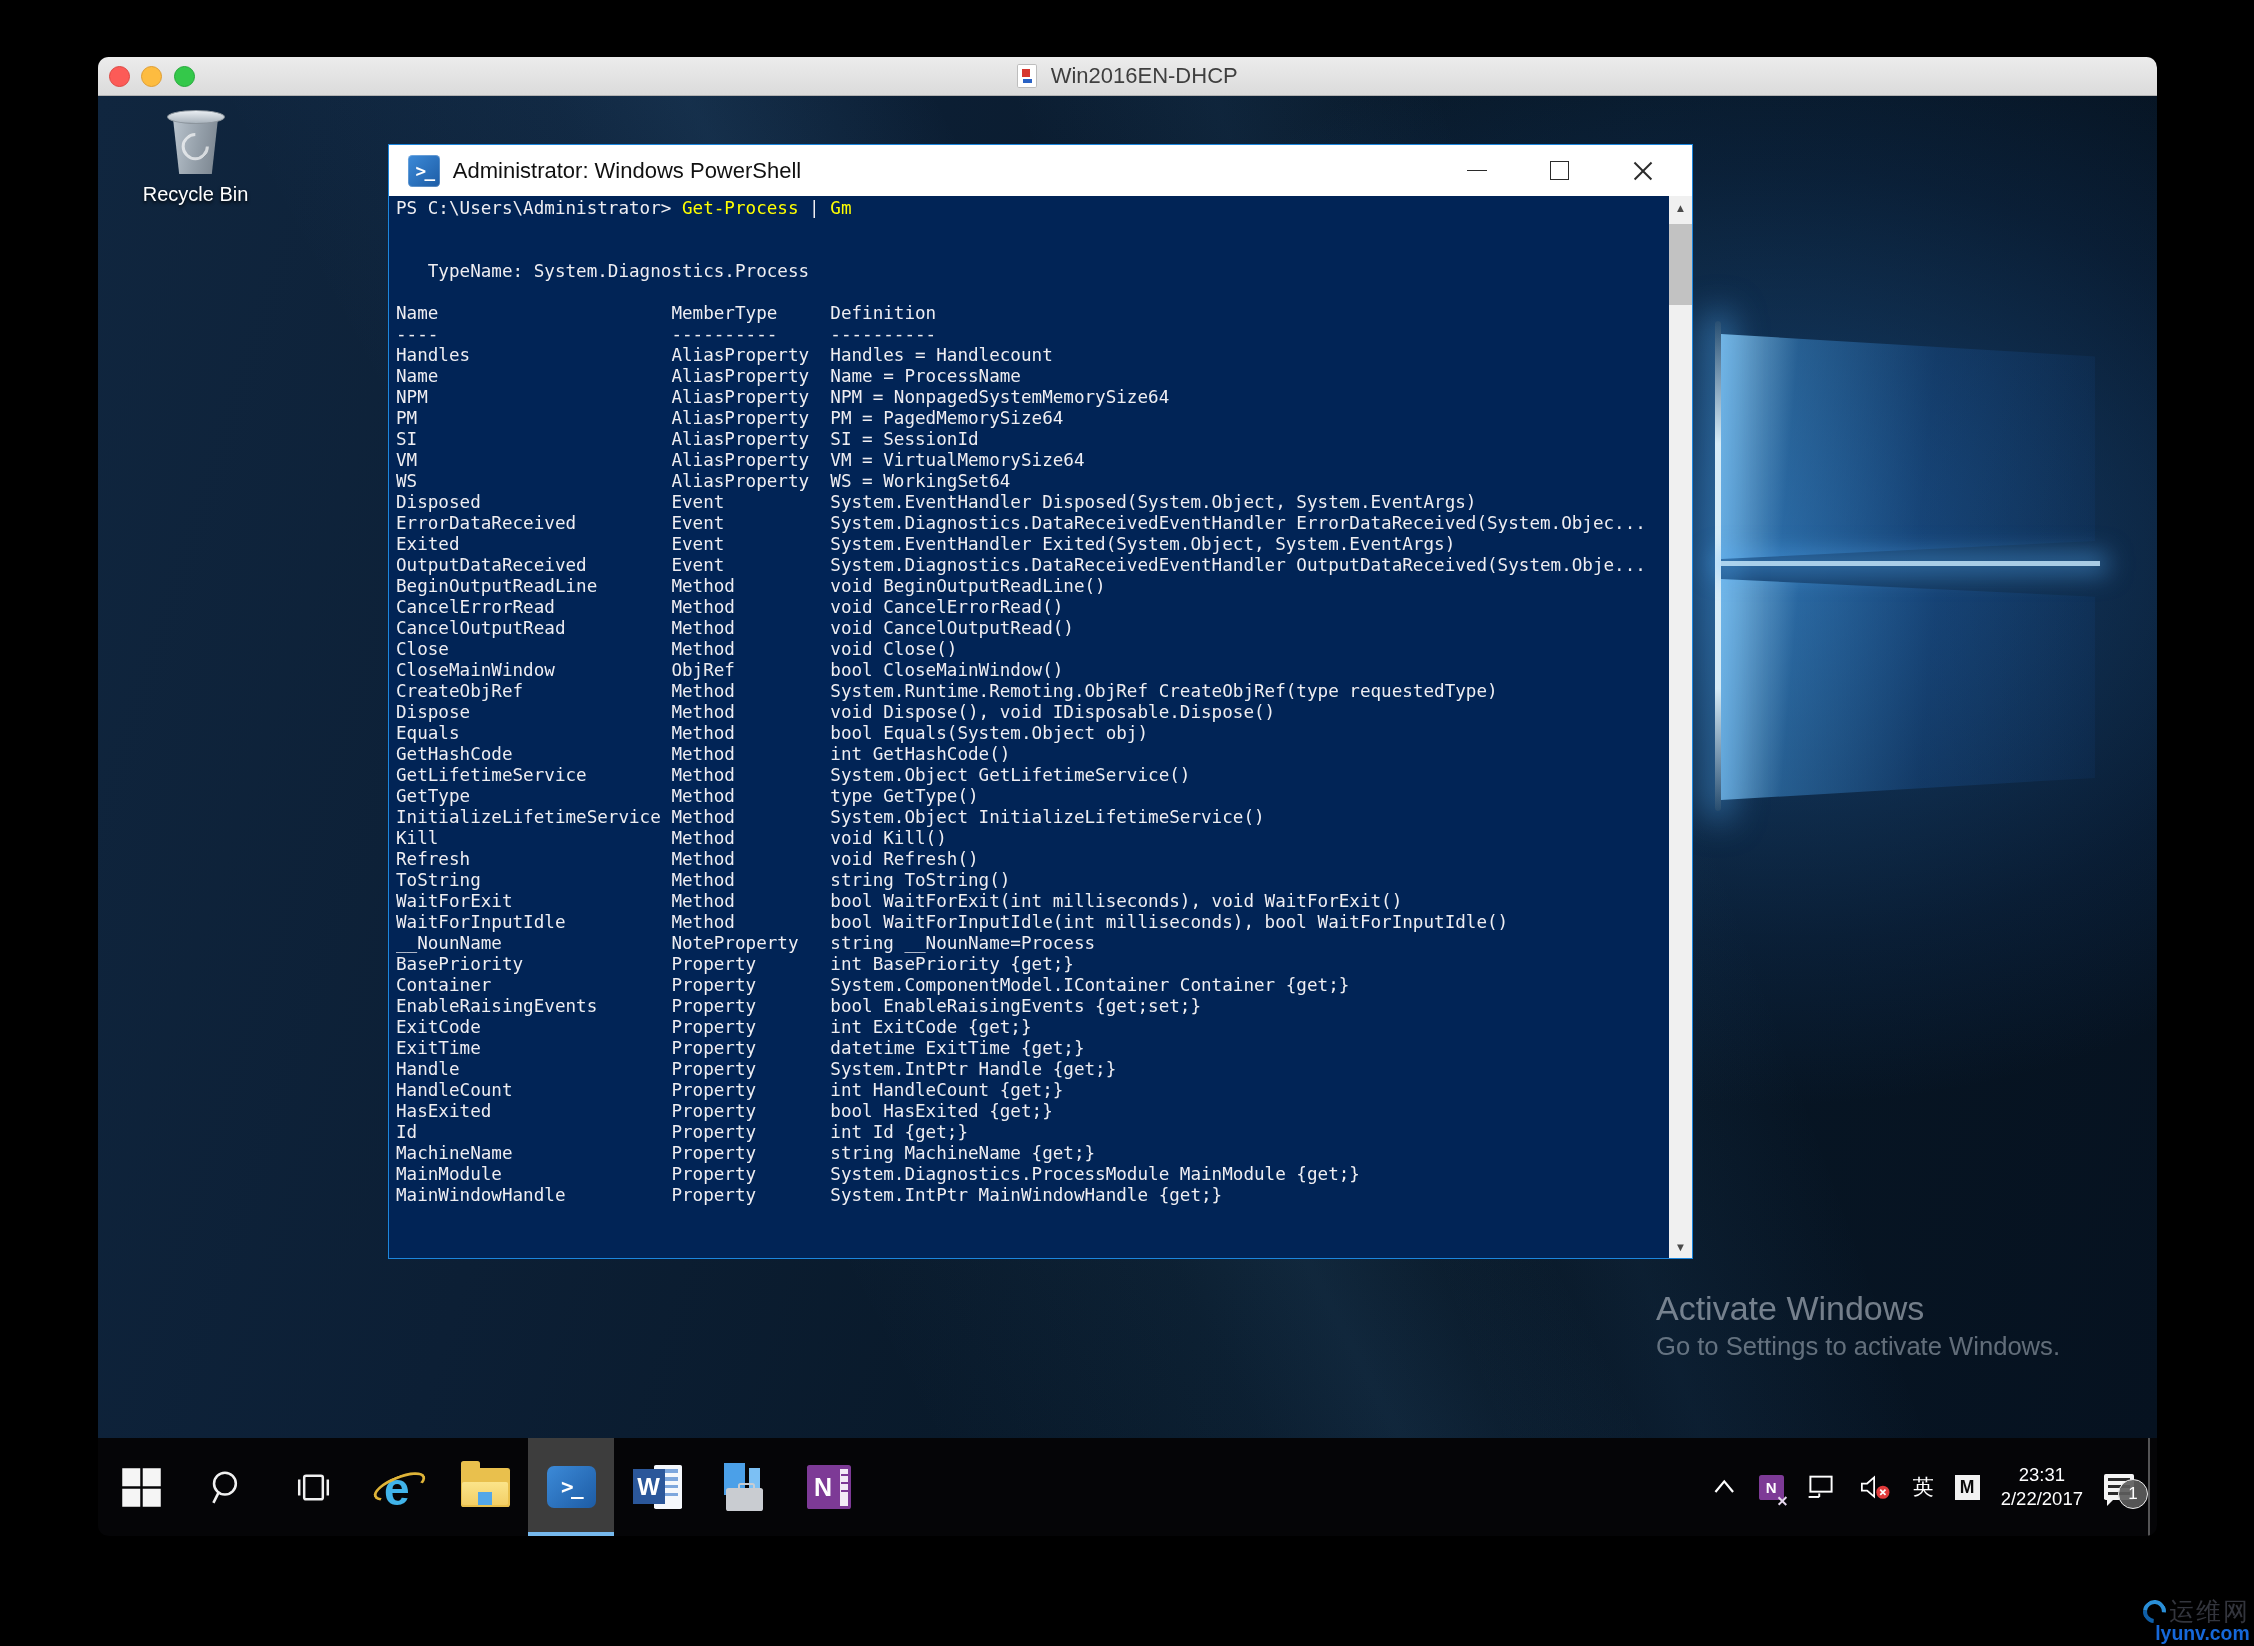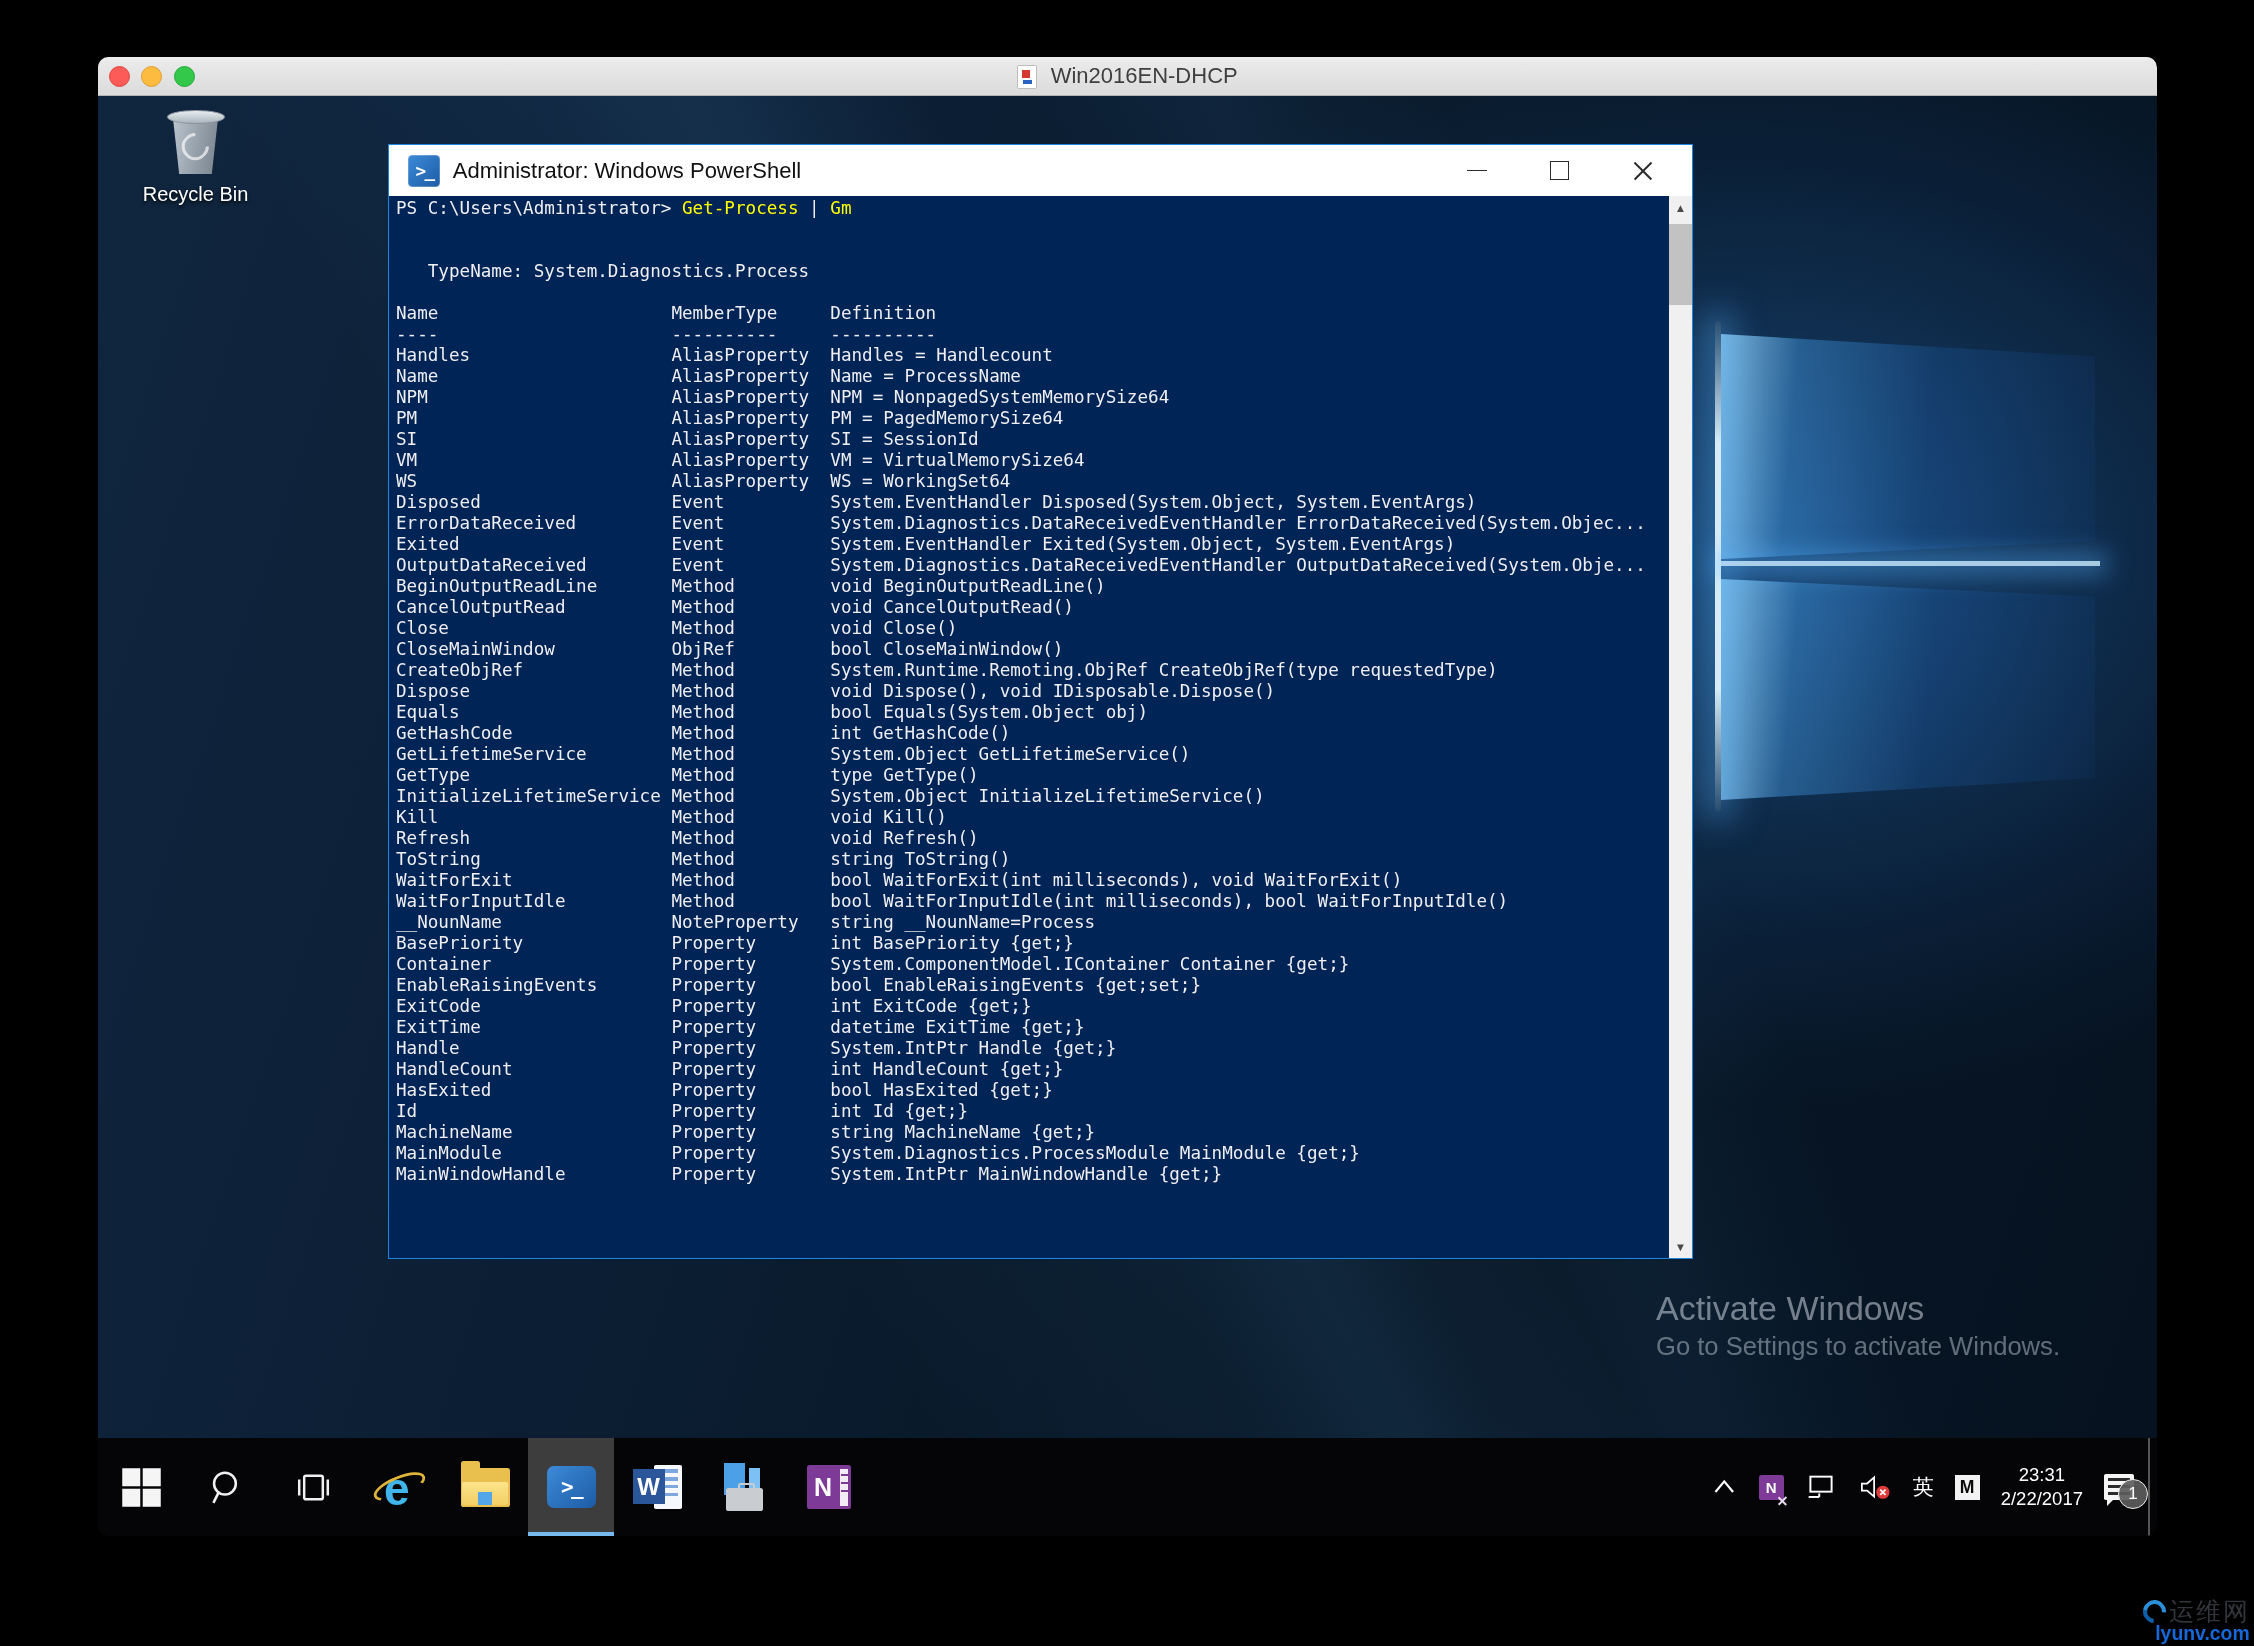--- a/index.html
+++ b/index.html
@@ -12,21 +12,21 @@
                 border-radius:10.6px; overflow:hidden; display:flex; flex-direction:column;
                 box-shadow:0 22px 71px rgba(0,0,0,.75); }
   .mac-titlebar { height:39px; flex:0 0 39px; background:linear-gradient(#ececec,#dbdbdb);
                   border-bottom:0.9px solid #b4b4b4; position:relative;
                   display:flex; align-items:center; justify-content:center; }
   .traffic { position:absolute; left:10.6px; top:8.8px; display:flex; gap:11.5px; }
   .light { width:21px; height:21px; border-radius:50%; }
   .light.red    { background:#fc5b57; border:0.9px solid #dd4742; }
   .light.yellow { background:#fdbc40; border:0.9px solid #de9d33; }
   .light.green  { background:#34c84a; border:0.9px solid #24a83a; }
-  .mac-title { display:flex; align-items:flex-end; gap:14px; color:#3f3f3f; font-size:22px; }
+  .mac-title { display:flex; align-items:center; gap:14px; color:#3f3f3f; font-size:22px; }
   .doc-icon { width:19.4px; height:24px; background:#fff; border:0.9px solid #bdbdbd; border-radius:1.8px; position:relative; }
   .doc-icon::before { content:""; position:absolute; left:3.5px; top:4.4px; width:8px; height:8px; background:#d6372e; }
   .doc-icon::after  { content:""; position:absolute; left:4.4px; top:14px; width:9.7px; height:3.5px; background:#2a62c4; }
 
   
   .desktop { position:relative; flex:1 1 auto; overflow:hidden;
     background:
       radial-gradient(970px 706px at 1676px 459px, rgba(45,130,220,.42), rgba(25,80,150,.16) 55%, transparent 78%),
       linear-gradient(108deg,#10263f 0%,#0c1f35 30%,#081827 60%,#061220 100%);
   }
@@ -229,20 +229,21 @@
               <div class="cline">NPM                       AliasProperty  NPM = NonpagedSystemMemorySize64</div>
               <div class="cline">PM                        AliasProperty  PM = PagedMemorySize64</div>
               <div class="cline">SI                        AliasProperty  SI = SessionId</div>
               <div class="cline">VM                        AliasProperty  VM = VirtualMemorySize64</div>
               <div class="cline">WS                        AliasProperty  WS = WorkingSet64</div>
               <div class="cline">Disposed                  Event          System.EventHandler Disposed(System.Object, System.EventArgs)</div>
               <div class="cline">ErrorDataReceived         Event          System.Diagnostics.DataReceivedEventHandler ErrorDataReceived(System.Objec...</div>
               <div class="cline">Exited                    Event          System.EventHandler Exited(System.Object, System.EventArgs)</div>
               <div class="cline">OutputDataReceived        Event          System.Diagnostics.DataReceivedEventHandler OutputDataReceived(System.Obje...</div>
               <div class="cline">BeginOutputReadLine       Method         void BeginOutputReadLine()</div>
+              <div class="cline">CancelErrorRead           Method         void CancelErrorRead()</div>
               <div class="cline">CancelOutputRead          Method         void CancelOutputRead()</div>
               <div class="cline">Close                     Method         void Close()</div>
               <div class="cline">CloseMainWindow           ObjRef         bool CloseMainWindow()</div>
               <div class="cline">CreateObjRef              Method         System.Runtime.Remoting.ObjRef CreateObjRef(type requestedType)</div>
               <div class="cline">Dispose                   Method         void Dispose(), void IDisposable.Dispose()</div>
               <div class="cline">Equals                    Method         bool Equals(System.Object obj)</div>
               <div class="cline">GetHashCode               Method         int GetHashCode()</div>
               <div class="cline">GetLifetimeService        Method         System.Object GetLifetimeService()</div>
               <div class="cline">GetType                   Method         type GetType()</div>
               <div class="cline">InitializeLifetimeService Method         System.Object InitializeLifetimeService()</div>

